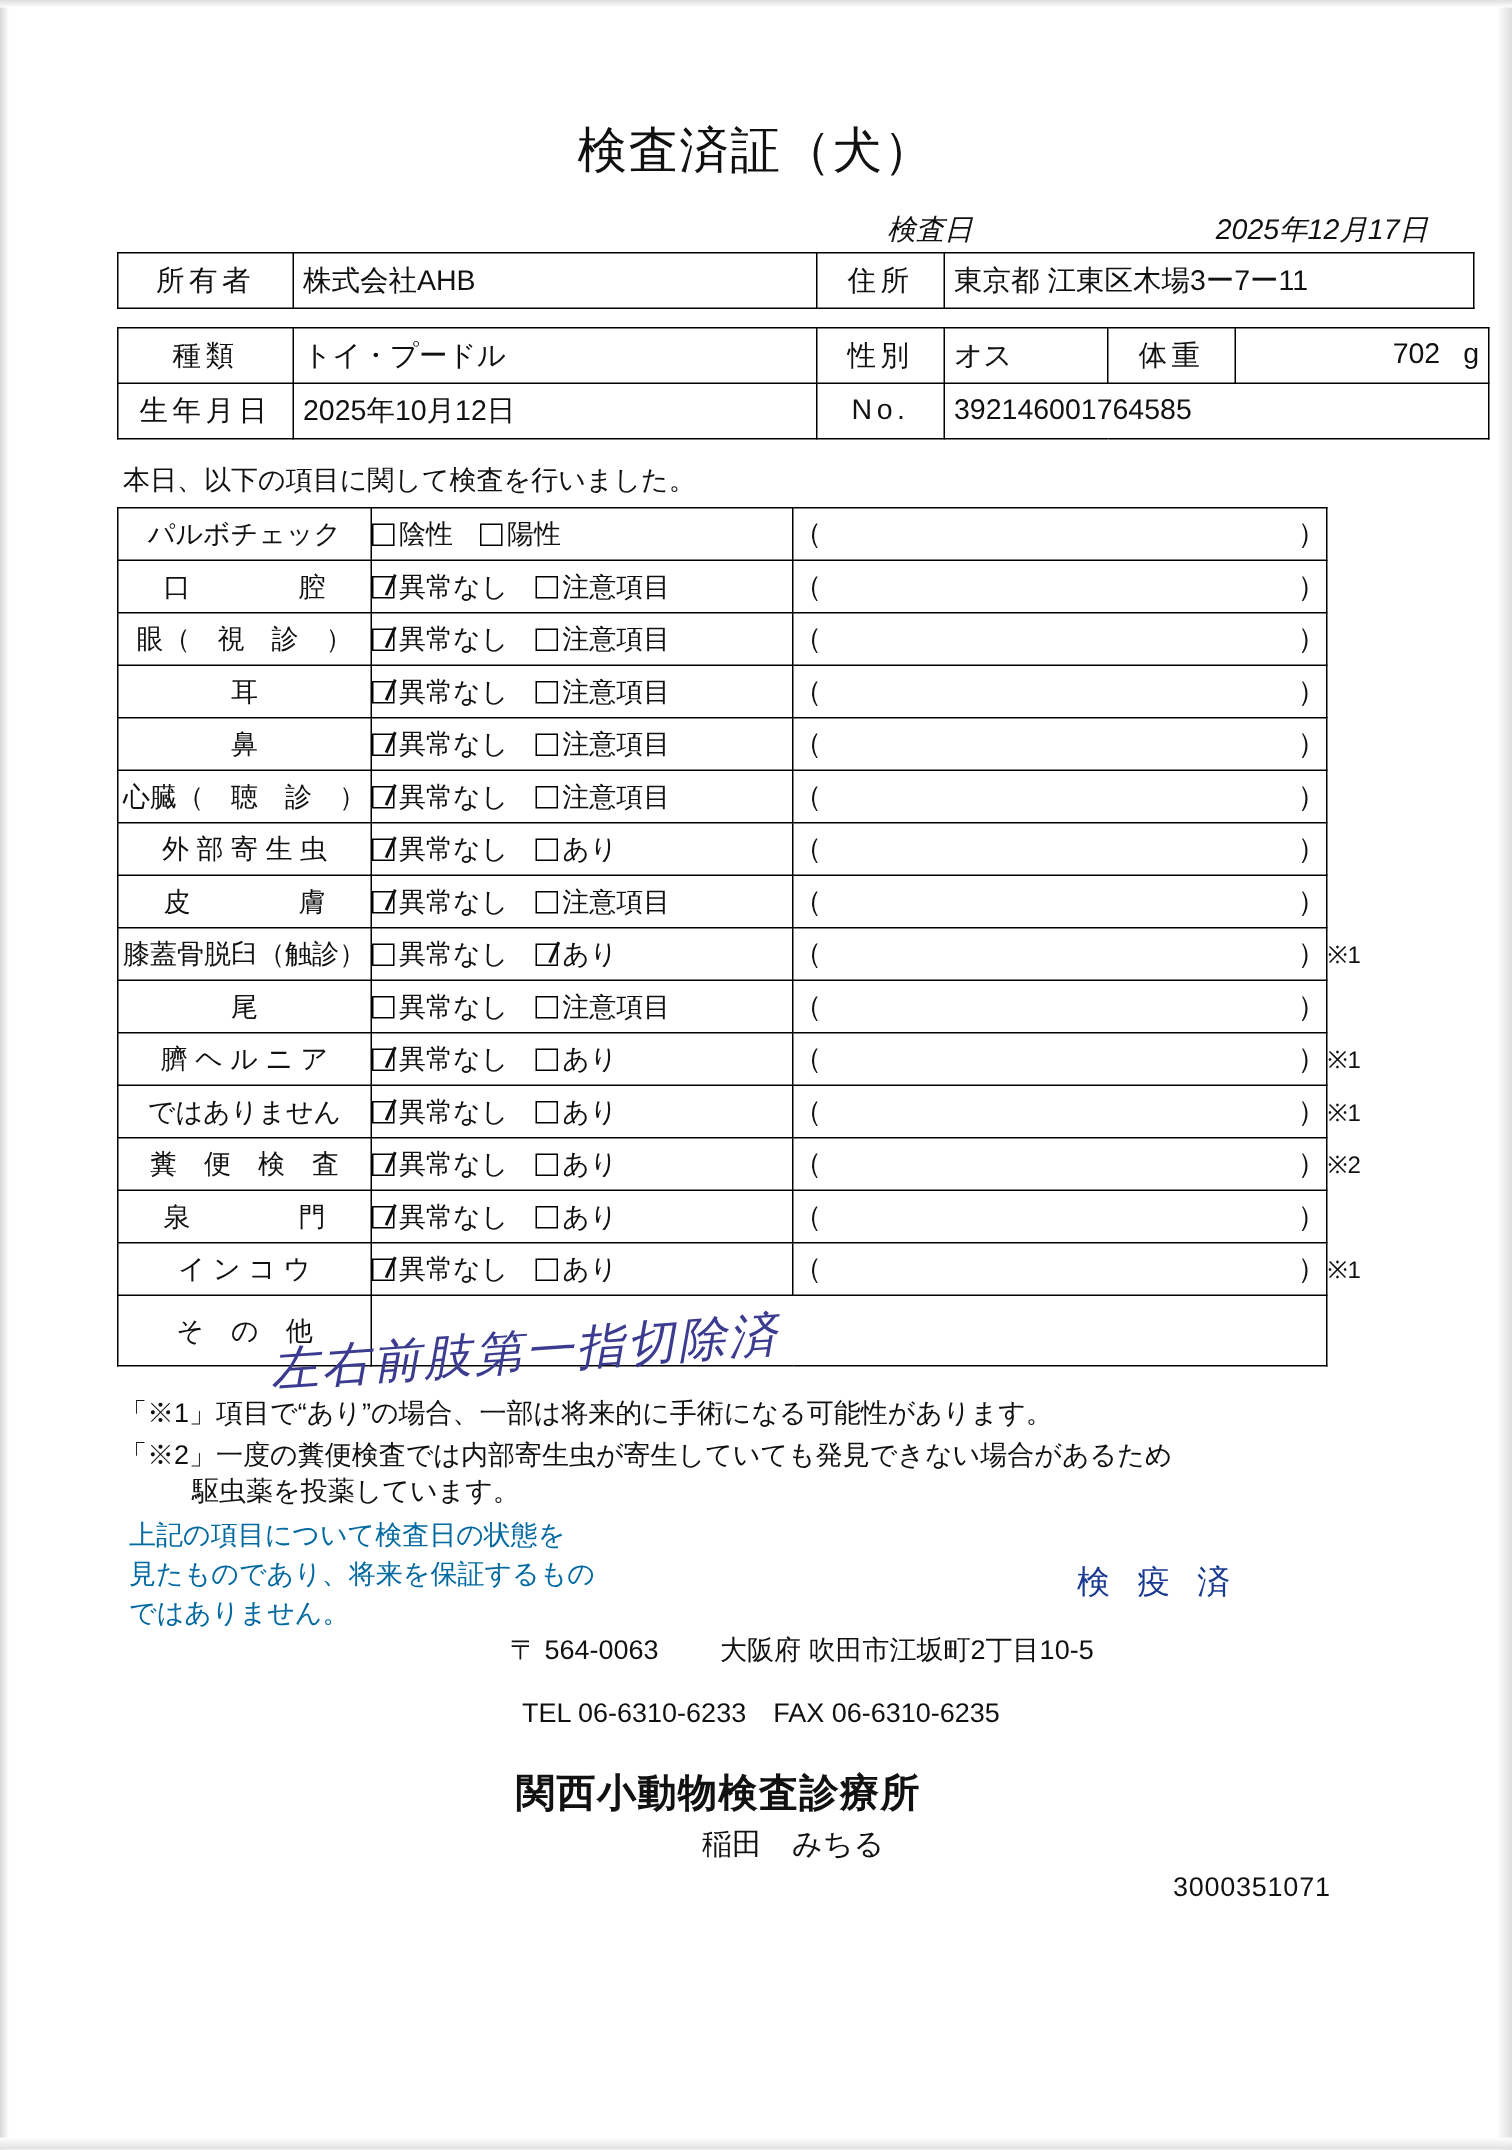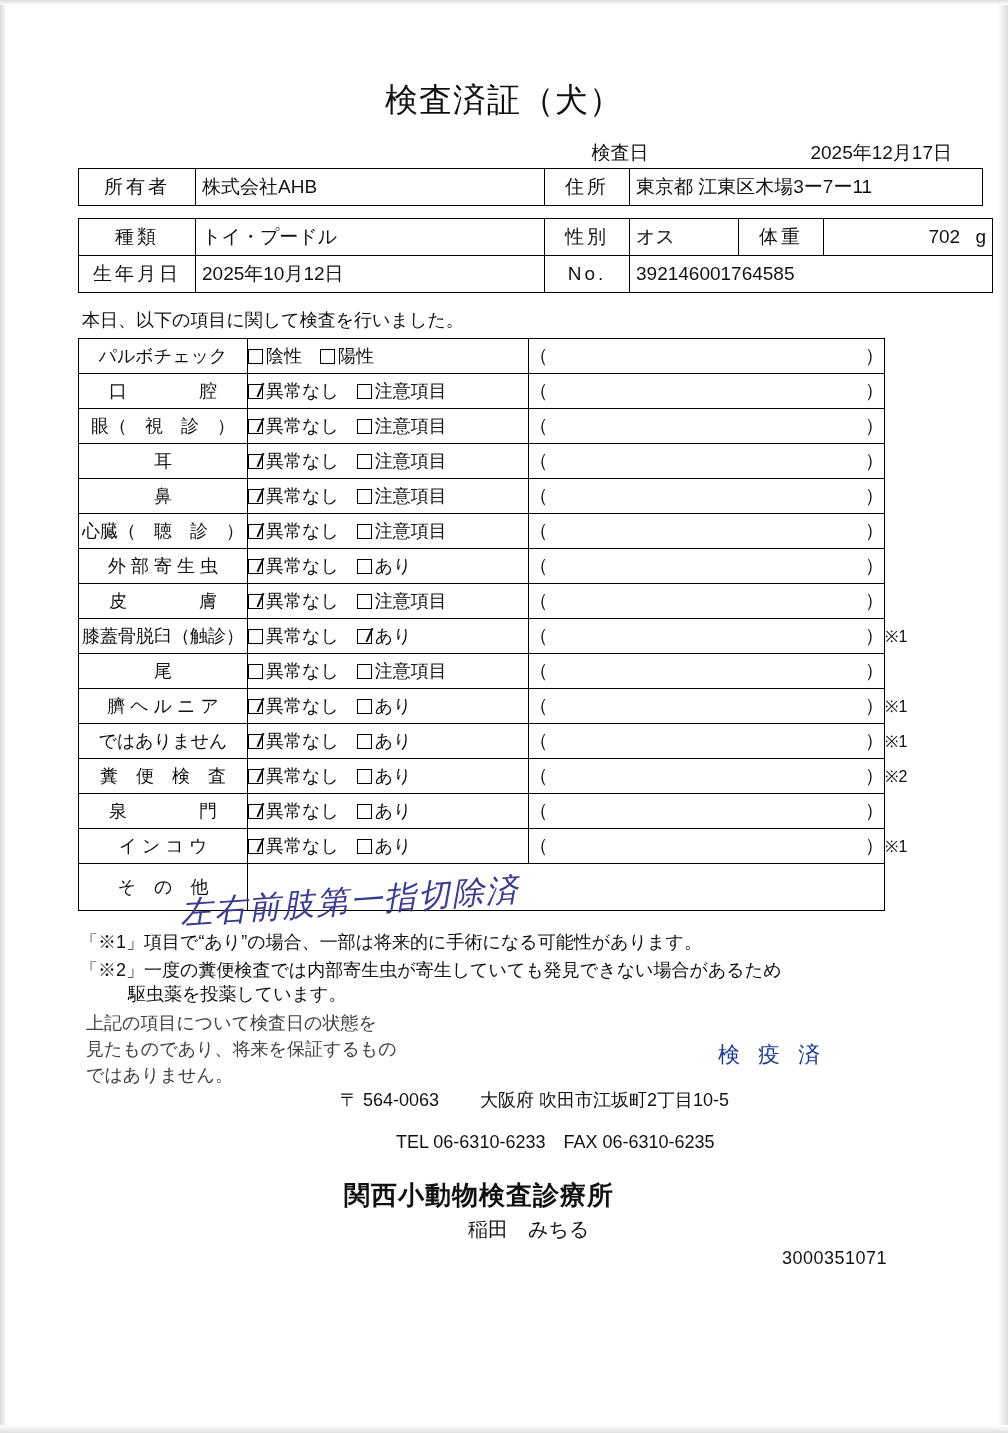--- a/index.html
+++ b/index.html
@@ -50,20 +50,21 @@
     font-weight: normal;
   }
 
   .exam-date-row {
     position: absolute;
     left: 560px; top: 140px;
     width: 400px;
     display: flex;
     align-items: baseline;
     font-size: 19px;
+    font-style: italic;
   }
   .exam-date-label { width: 120px; text-align: center; }
   .exam-date-value { flex: 1; text-align: right; padding-right: 8px; font-size: 19px; }
 
   table.info {
     position: absolute;
     left: 78px;
     border-collapse: collapse;
     font-size: 19px;
   }
@@ -168,41 +169,40 @@
   }
   #fn1 { top: 930px; }
   #fn2 { top: 958px; }
   #fn2b { top: 982px; left: 128px; }
 
   .disclaimer {
     position: absolute;
     left: 86px; top: 1010px;
     font-size: 18px;
     line-height: 1.45;
-    color: #404040;
+    color: #0369a1;
   }
   .stamp {
     position: absolute;
     left: 718px; top: 1040px;
     font-size: 22px;
     letter-spacing: 6px;
     color: #1a3a8f;
   }
   .addr {
     position: absolute;
     left: 340px; top: 1088px;
     font-size: 18px;
     white-space: nowrap;
   }
   .tel {
     position: absolute;
     left: 348px; top: 1130px;
     font-size: 18px;
     white-space: nowrap;
-    margin-left: 48px;
   }
   .clinic {
     position: absolute;
     left: 344px; top: 1178px;
     font-size: 26px;
     letter-spacing: 1px;
     white-space: nowrap;
     font-weight: bold;
   }
   .doctor {

